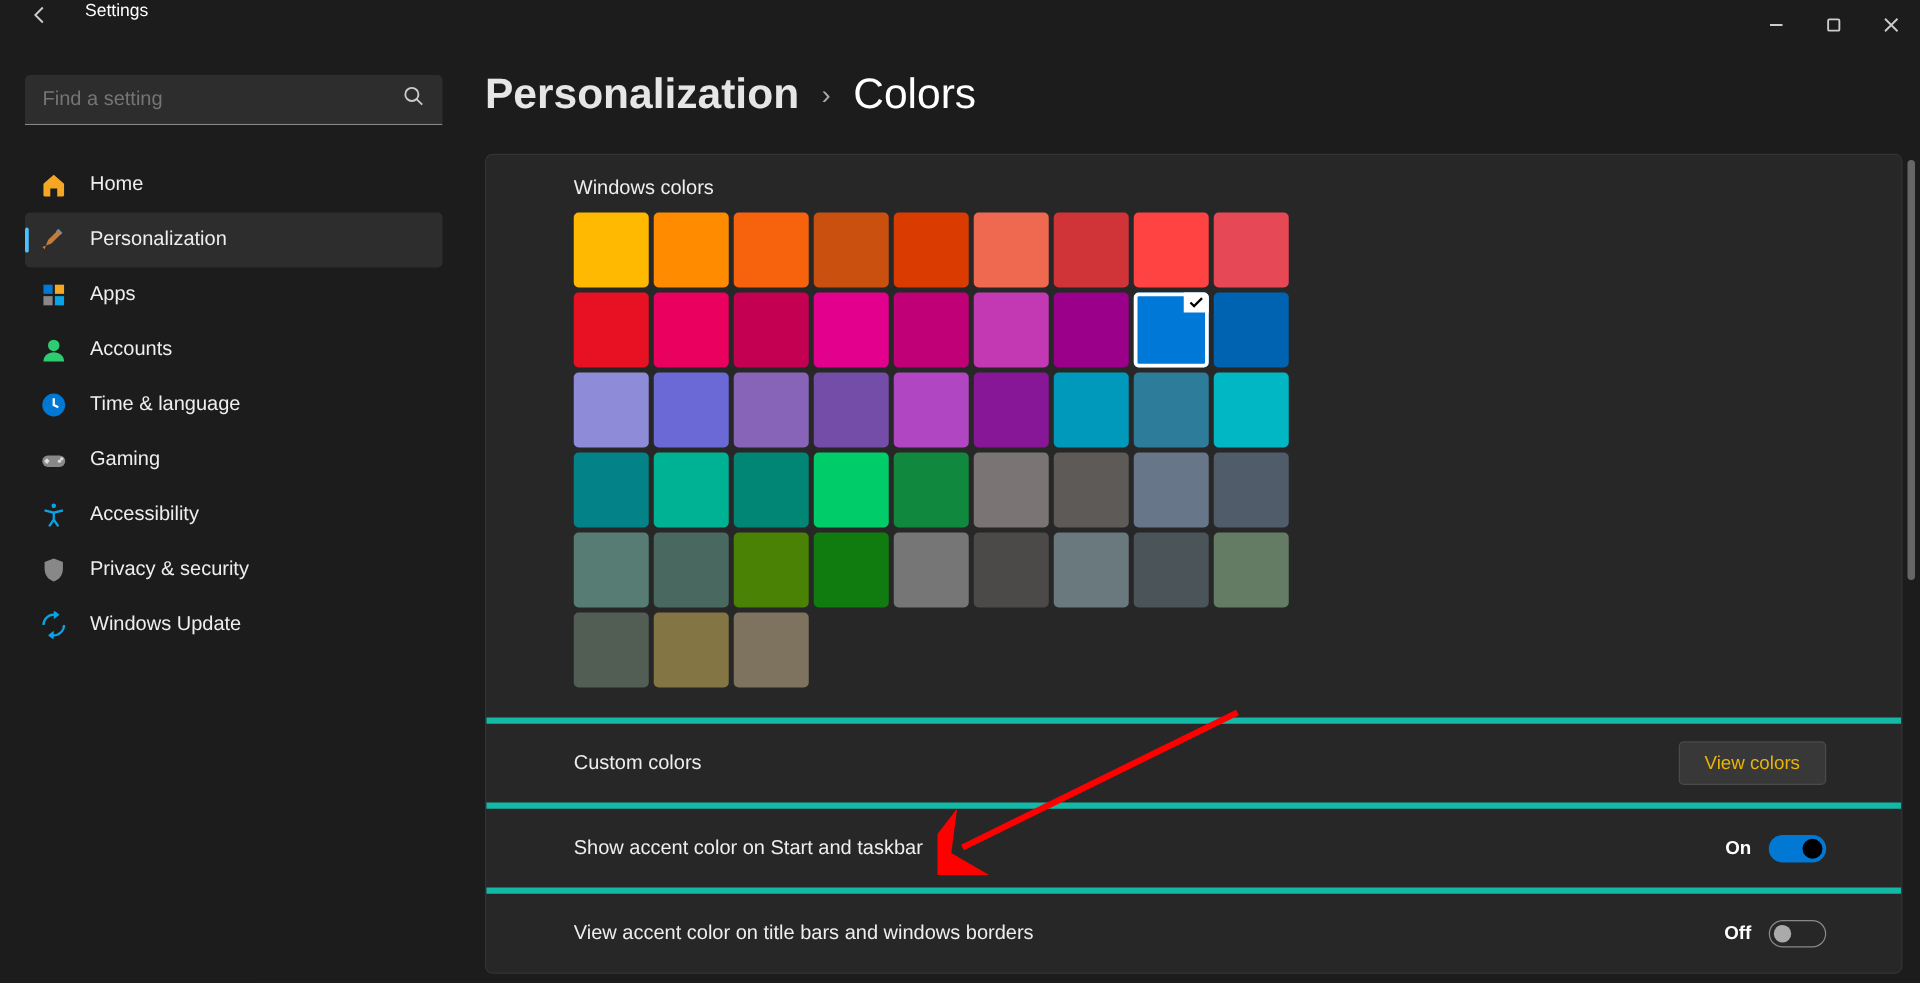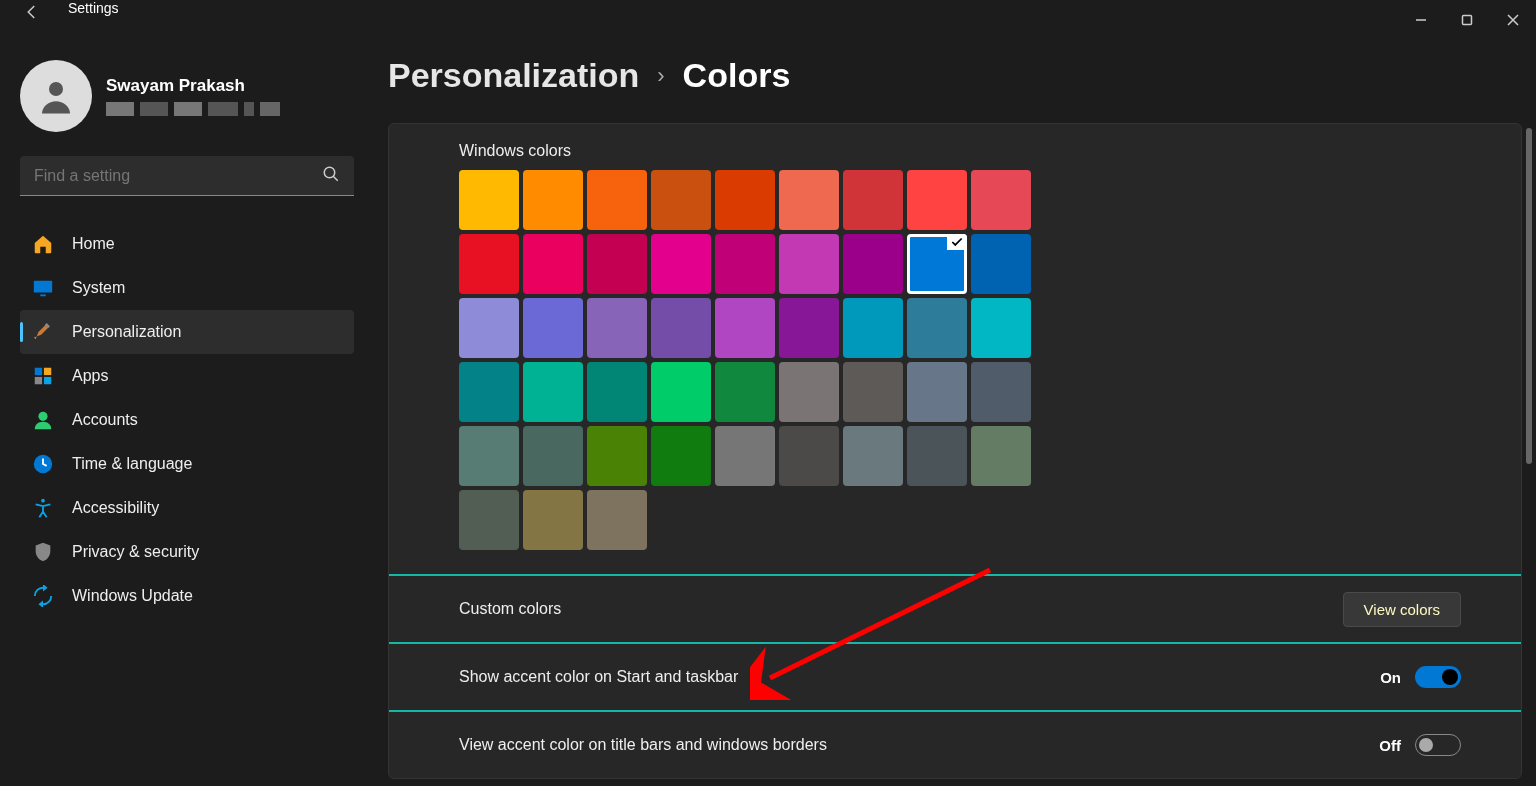--- a/index.html
+++ b/index.html
@@ -30,34 +30,34 @@
   .nav .item { display:flex; align-items:center; height:44px; gap:18px; padding-left:12px; border-radius:4px; font-size:16px; color:#eee; cursor:pointer; position:relative; width:334px; }
   .nav .item .icon { width:22px; height:22px; display:flex; align-items:center; justify-content:center; }
   .nav .item.active { background:#2d2d2d; }
   .nav .item.active::before { content:""; position:absolute; left:0; top:12px; bottom:12px; width:3px; background:#4cc2ff; border-radius:2px; }
 
   
   .main { position:absolute; left:388px; top:56px; right:14px; bottom:0; }
   .breadcrumb { display:flex; align-items:center; gap:18px; font-size:34px; margin-bottom:28px; }
   .breadcrumb .crumb-parent { font-weight:600; color:#e6e6e6; }
   .breadcrumb .chev { color:#aaa; font-size:22px; }
-  .breadcrumb .crumb-current { font-weight:700; }
+  .breadcrumb .crumb-current { font-weight:400; }
 
   .panel { background:#272727; border-radius:6px; border:1px solid #333; overflow:hidden; }
   .wcolors { padding: 18px 70px 24px 70px; }
   .wcolors .wlabel { font-size:16px; color:#eee; margin-bottom:10px; }
   .grid { display:grid; grid-template-columns: repeat(9, 60px); gap:4px; }
   .swatch { width:60px; height:60px; border-radius:4px; position:relative; cursor:pointer; }
   .swatch.selected { outline:3px solid #fff; outline-offset:-3px; }
   .swatch.selected .chk { position:absolute; top:0; right:0; width:20px; height:16px; background:#fff; border-radius:0 4px 0 0; display:flex; align-items:center; justify-content:center; }
   .swatch.selected .chk svg { width:14px; height:14px; stroke:#000; }
 
-  .row { display:flex; align-items:center; justify-content:space-between; padding:0 60px 0 70px; height:68px; border-top:2px solid #14b8a6; }
+  .row { display:flex; align-items:center; justify-content:space-between; padding:0 60px 0 70px; height:68px; border-top:5px solid #14b8a6; }
   .row .rlabel { font-size:16px; color:#eee; }
-  .row .btn { background:#383838; border:1px solid #4a4a4a; border-radius:4px; padding:8px 20px; color:#fef9c3; font-size:15px; }
+  .row .btn { background:#383838; border:1px solid #4a4a4a; border-radius:4px; padding:8px 20px; color:#eab308; font-size:15px; }
   .row .toggle-group { display:flex; align-items:center; gap:14px; }
   .row .toggle-state { font-size:15px;font-weight:bold; }
   .toggle { width:46px; height:22px; border-radius:11px; position:relative; }
   .toggle.on { background:#0078d4; }
   .toggle.on::after { content:""; position:absolute; right:3px; top:3px; width:16px; height:16px; background:#000; border-radius:50%; }
   .toggle.off { background:transparent; border:1px solid #888; }
   .toggle.off::after { content:""; position:absolute; left:3px; top:3px; width:14px; height:14px; background:#aaa; border-radius:50%; }
 
   
   .arrow { position:absolute; pointer-events:none; }
@@ -88,68 +88,40 @@
       </svg>
     </div>
   <div>
       <svg width="12" height="12">
         <path d="M1 1l10 10M11 1L1 11" stroke="#ccc" stroke-width="1.5"></path>
       </svg>
     </div>
 </div>
 
 <div class="sidebar">
-  <div class="profile">
-    <div class="avatar">
-      <svg viewBox="0 0 24 24">
-          <circle cx="12" cy="8" r="4"></circle>
-          <path d="M4 22c0-4 4-7 8-7s8 3 8 7"></path>
-        </svg>
-    </div>
-    <div>
-      <div class="pname">Swayam Prakash</div>
-      <div class="blurred">
-        <span style="width:28px;background:#777"></span>
-          <span style="width:28px;background:#555"></span>
-        <span style="width:28px;background:#777"></span>
-          <span style="width:30px;background:#555"></span>
-        <span style="width:10px"></span>
-          <span style="width:20px;background:#666"></span>
-      </div>
-    </div>
-  </div>
 
   <div class="search">
     <input placeholder="Find a setting" style="">
     <span class="sicon">
       <svg width="18" height="18" viewBox="0 0 24 24" fill="none" stroke="#ccc" stroke-width="2">
           <circle cx="10" cy="10" r="7"></circle>
           <line x1="21" y1="21" x2="15" y2="15"></line>
         </svg>
     </span>
   </div>
 
   <div class="nav" id="nav">
       <div class="item">
         <span class="icon">
           <svg width="22" height="22" viewBox="0 0 24 24">
             <path fill="#f5a623" d="M3 11l9-8 9 8v10a1 1 0 01-1 1h-5v-7h-6v7H4a1 1 0 01-1-1z"></path>
           </svg>
         </span>
         <span>Home</span>
       </div>
-      <div class="item">
-        <span class="icon">
-          <svg width="22" height="22" viewBox="0 0 24 24">
-            <rect x="2" y="4" width="20" height="13" rx="1" fill="#0078d4"></rect>
-            <rect x="9" y="19" width="6" height="2" fill="#0078d4"></rect>
-          </svg>
-        </span>
-        <span>System</span>
-      </div>
       <div class="item active">
         <span class="icon">
           <svg width="22" height="22" viewBox="0 0 24 24">
             <path d="M4 20l3-8 9-9 3 3-9 9-8 3z" fill="#c57b3a"></path>
             <rect x="14" y="3" width="5" height="3" transform="rotate(45 16 5)" fill="#888"></rect>
           </svg>
         </span>
         <span>Personalization</span>
       </div>
       <div class="item">
@@ -173,20 +145,31 @@
         <span>Accounts</span>
       </div>
       <div class="item">
         <span class="icon">
           <svg width="22" height="22" viewBox="0 0 24 24">
             <circle cx="12" cy="12" r="10" fill="#0078d4"></circle>
             <path d="M12 6v6l4 2" stroke="#fff" stroke-width="2" fill="none"></path>
           </svg>
         </span>
         <span>Time &amp; language</span>
+      </div>
+      <div class="item">
+        <span class="icon">
+          <svg width="22" height="22" viewBox="0 0 24 24">
+            <rect x="2" y="8" width="20" height="10" rx="5" fill="#888"></rect>
+            <circle cx="17" cy="13" r="1.5" fill="#ddd"></circle>
+            <circle cx="19" cy="11" r="1.5" fill="#ddd"></circle>
+            <path d="M6 11v4M4 13h4" stroke="#ddd" stroke-width="2"></path>
+          </svg>
+        </span>
+        <span>Gaming</span>
       </div>
       <div class="item">
         <span class="icon">
           <svg width="22" height="22" viewBox="0 0 24 24">
             <circle cx="12" cy="4" r="2" fill="#0aa3e6"></circle>
             <path d="M4 8l8 2 8-2M12 10v6M12 16l-4 6M12 16l4 6" stroke="#0aa3e6" stroke-width="2" fill="none"></path>
           </svg>
         </span>
         <span>Accessibility</span>
       </div>

